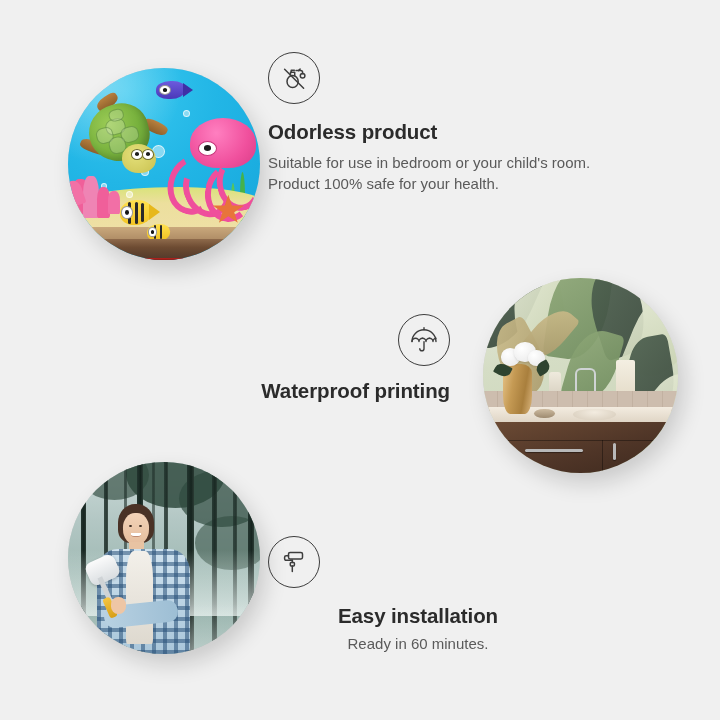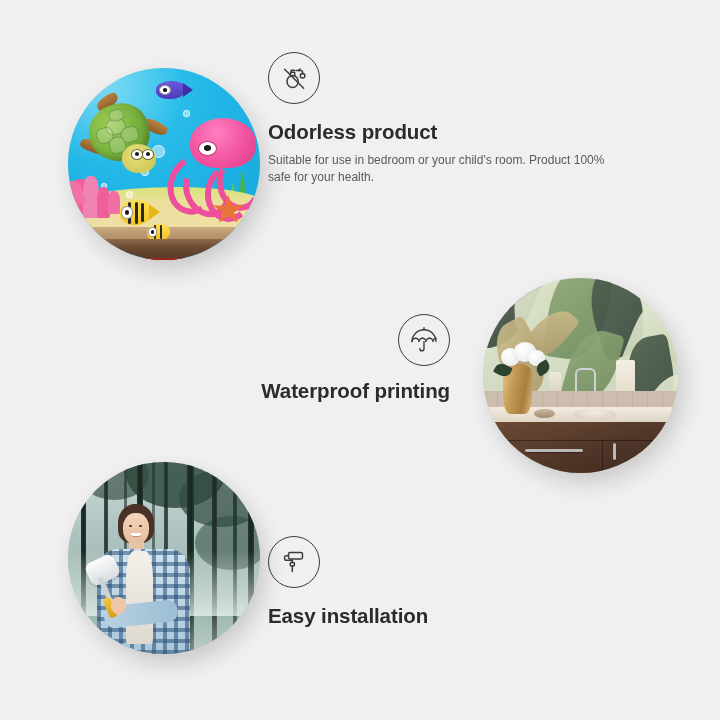--- a/index.html
+++ b/index.html
@@ -530,38 +530,38 @@
   }
   .feature-title {
     color: #2b2b2b;
     font-size: 20.5px;
     font-weight: bold;
     letter-spacing: -0.1px;
     white-space: nowrap;
   }
   .feature-desc {
     color: #5a5a5a;
-    font-size: 12px;
+    font-size: 15px;
     line-height: 1.42;
     font-weight: normal;
   }
 
   
   #feature-1 { left: 268px; top: 52px; width: 340px; text-align: left; }
   #feature-1 .feature-icon { margin-bottom: 16px; }
   #feature-1 .feature-title { margin-bottom: 8px; }
 
   
   #feature-2 { left: 150px; top: 314px; width: 300px; }
   #feature-2 .icon-row { display: flex; justify-content: flex-end; margin-bottom: 13px; }
   #feature-2 .feature-title { text-align: right; margin-bottom: 7px; }
   #feature-2 .feature-desc { text-align: center; white-space: nowrap; }
 
   
-  #feature-3 { left: 268px; top: 536px; width: 300px; text-align: left; }
+  #feature-3 { left: 268px; top: 536px; width: 300px; text-align: center; }
   #feature-3 .feature-icon { margin-bottom: 16px; }
   #feature-3 .feature-title { margin-bottom: 5px; }
 </style>
 </head>
 <body>
 
 <div class="stage">
 
   <div class="photo-circle" id="circle-underwater">
     <div class="photo-inner">
@@ -774,15 +774,16 @@
     <div class="feature-icon">
       <svg width="34" height="34" viewBox="0 0 34 34" fill="none" stroke="#3d3d3d" stroke-width="1.5" stroke-linecap="round" stroke-linejoin="round">
         <rect x="11.5" y="7.5" width="14" height="6.4" rx="1.6"></rect>
         <path d="M11.5 10.7H9.1a1.5 1.5 0 0 0-1.5 1.5v1.6a1.5 1.5 0 0 0 1.5 1.5h6.2"></path>
         <path d="M15.3 15.3v2.2"></path>
         <rect x="13.3" y="17.5" width="4.1" height="3.4" rx="0.8"></rect>
         <path d="M15.3 20.9v5.6"></path>
       </svg>
     </div>
     <div class="feature-title">Easy installation</div>
+    <div class="feature-desc">Ready in 60 minutes.</div>
   </div>
 
 </div>
 
 </body></html>

